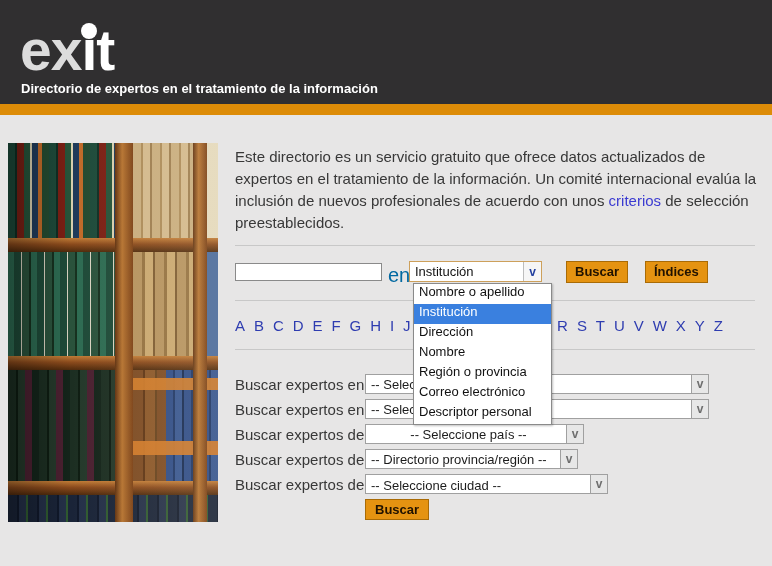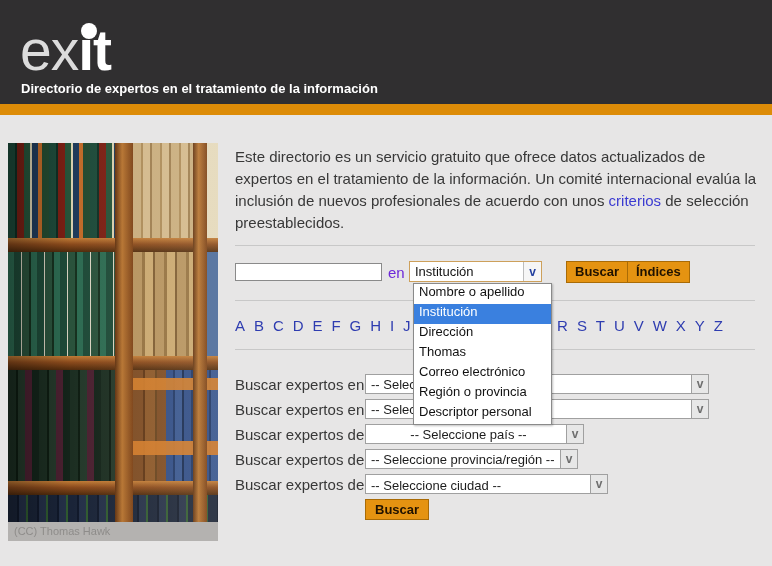--- a/index.html
+++ b/index.html
@@ -3,21 +3,21 @@
 <meta charset="utf-8">
 <style>
   * { margin:0; padding:0; box-sizing:border-box; }
   html,body { width:772px; height:566px; }
   body { font-family:"Liberation Sans", sans-serif; background:#e7e6e6; }
   #page { position:relative; width:772px; height:566px; background:#e7e6e6; overflow:hidden; }
 
   
   .header { position:absolute; left:0; top:0; width:772px; height:104px; background:#302f30; }
   .logo { position:absolute; left:20px; top:22px; font-size:57px; line-height:1; letter-spacing:-1px; }
-  .logo .ex { color:#dcdcdc; font-weight:normal; }
+  .logo .ex { color:#dcdcdc; font-weight:bold; }
   .logo .it { color:#ffffff; font-weight:bold; }
   .logo-dot { position:absolute; left:81px; top:23px; width:16px; height:16px; border-radius:50%; background:#ffffff; }
   .tagline { position:absolute; left:21px; top:81px; color:#ffffff; font-size:13px; font-weight:bold; }
   .accent-bar { position:absolute; left:0; top:104px; width:772px; height:11px; background:#dd8c08; }
 
   
   .photo { position:absolute; left:8px; top:143px; width:210px; height:379px; background:#3a2212; overflow:hidden; }
   .photo div { position:absolute; }
   .r1a { left:0; top:0; width:107px; height:95px;
     background:repeating-linear-gradient(90deg,#1d4a3a 0 7px,#0f2f24 7px 9px,#7a1f14 9px 16px,#26543a 16px 22px,#d8cfae 22px 24px,#1f3a5a 24px 30px,#c06a28 30px 34px,#234a30 34px 41px);}
@@ -51,29 +51,29 @@
   
   .intro { position:absolute; left:235px; top:146px; width:524px; font-size:15px; line-height:22px; color:#383838; }
   .intro a { color:#3b3bd1; text-decoration:none; cursor:pointer; }
 
   .divider { position:absolute; left:235px; width:520px; border-top:1px solid #c8c8c8; }
   .d1 { top:245px; } .d2 { top:300px; } .d3 { top:349px; }
 
   
   .search-input { position:absolute; left:235px; top:263px; width:147px; height:18px;
     border:1px solid #8a8a8a; background:#fff; font-size:13px; padding:0 4px; outline:none; }
-  .connector { position:absolute; left:388px; top:264px; font-size:15px; color:#6d28d9; }
+  .connector { position:absolute; left:388px; top:264px; font-size:20px; color:#0369a1; }
   .field-select { position:absolute; left:409px; top:261px; width:133px; height:21px;
     border:1px solid #cda05b; background:#fff; display:flex; align-items:center; cursor:pointer; }
   .field-select .val { flex:1; font-size:13px; color:#111; padding-left:5px; white-space:nowrap; overflow:hidden; }
   .field-select .arrow { width:18px; height:100%; background:#f6f6f6; border-left:1px solid #bdbdbd;
     color:#23409f; font-size:12px; font-weight:bold; display:flex; align-items:center; justify-content:center; }
   .btn { position:absolute; top:261px; height:22px; background:#e59311; border:1px solid #a96b06;
     color:#201200; font-size:13px; font-weight:bold; text-align:center; line-height:20px; padding:0 8px; cursor:pointer; }
-  .btn-buscar { left:566px; } .btn-indices { left:627px; }
+  .btn-buscar { left:566px; } .btn-indices { left:645px; }
 
   
   .dropdown { position:absolute; left:413px; top:283px; width:139px; background:#fff;
     border:1px solid #8a8a8a; z-index:50; box-shadow:1px 1px 2px rgba(0,0,0,.25); }
   .dropdown .opt { height:20px; line-height:16px; font-size:13px; color:#111; padding-left:5px;
     white-space:nowrap; overflow:hidden; cursor:pointer; }
   .dropdown .opt.selected { background:#3a80df; color:#fff; }
 
   
   .alphabet { position:absolute; left:235px; top:317px; width:488px; display:flex;
@@ -118,21 +118,20 @@
     <div class="band1"></div>
     <div class="band2"></div>
     <div class="r4"></div>
     <div class="board b1"></div>
     <div class="board b2"></div>
     <div class="board b3"></div>
     <div class="post post1"></div>
     <div class="post post2"></div>
     <div class="photo-shade"></div>
   </div>
-  <div class="photo-credit">(CC) Thomas Hawk</div>
 
   <p class="intro"><span>Este directorio es un servicio gratuito que ofrece datos actualizados de expertos en el tratamiento de la información. Un comité internacional evalúa la inclusión de nuevos profesionales de acuerdo con unos </span><a>criterios</a><span> de selección preestablecidos.</span></p>
 
   <div class="divider d1"></div>
 
   <input class="search-input" value="" style="">
   <span class="connector">en</span>
   <div class="field-select">
     <span class="val">Institución</span>
     <span class="arrow">v</span>
@@ -190,37 +189,37 @@
   <div class="frow fr3">
     <span class="flabel">Buscar expertos de</span>
     <div class="fsel w-pais">
       <span class="val">-- Seleccione país --</span>
       <span class="arrow">v</span>
     </div>
   </div>
   <div class="frow fr4">
     <span class="flabel">Buscar expertos de</span>
     <div class="fsel w-prov">
-      <span class="val">-- Seleccione provincia/región --</span>
+      <span class="val">-- Directorio provincia/región --</span>
       <span class="arrow">v</span>
     </div>
   </div>
   <div class="frow fr5">
     <span class="flabel">Buscar expertos de</span>
     <div class="fsel w-ciud">
       <span class="val">-- Seleccione ciudad --</span>
       <span class="arrow">v</span>
     </div>
   </div>
 
   <div class="btn-submit">Buscar</div>
 
   <div class="dropdown">
     <div class="opt">Nombre o apellido</div>
     <div class="opt selected">Institución</div>
     <div class="opt">Dirección</div>
-    <div class="opt">Thomas</div>
+    <div class="opt">Nombre</div>
+    <div class="opt">Región o provincia</div>
     <div class="opt">Correo electrónico</div>
-    <div class="opt">Región o provincia</div>
     <div class="opt">Descriptor personal</div>
   </div>
 
 </div>
 
 </body></html>

